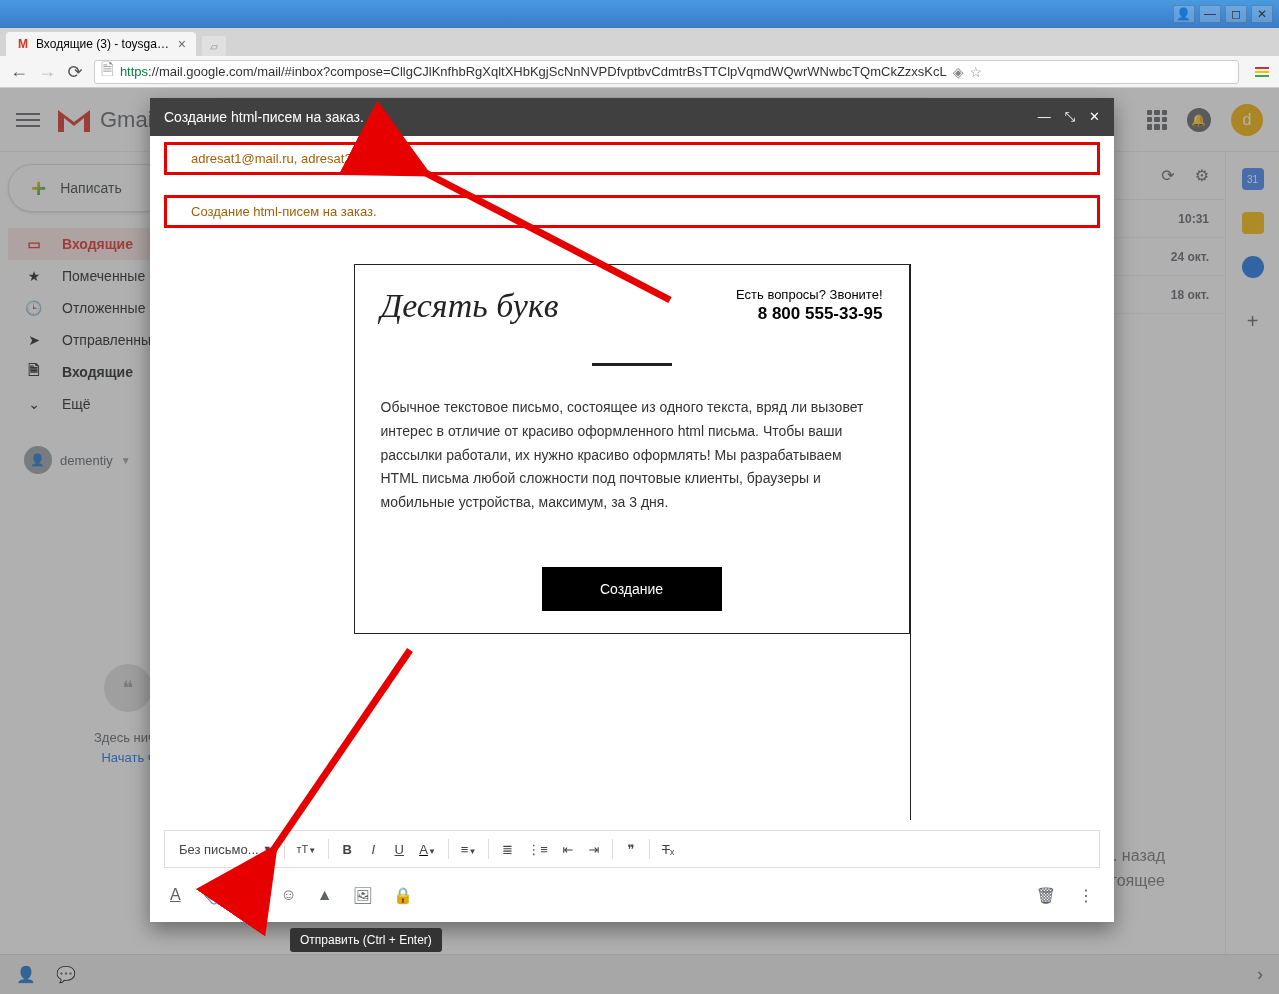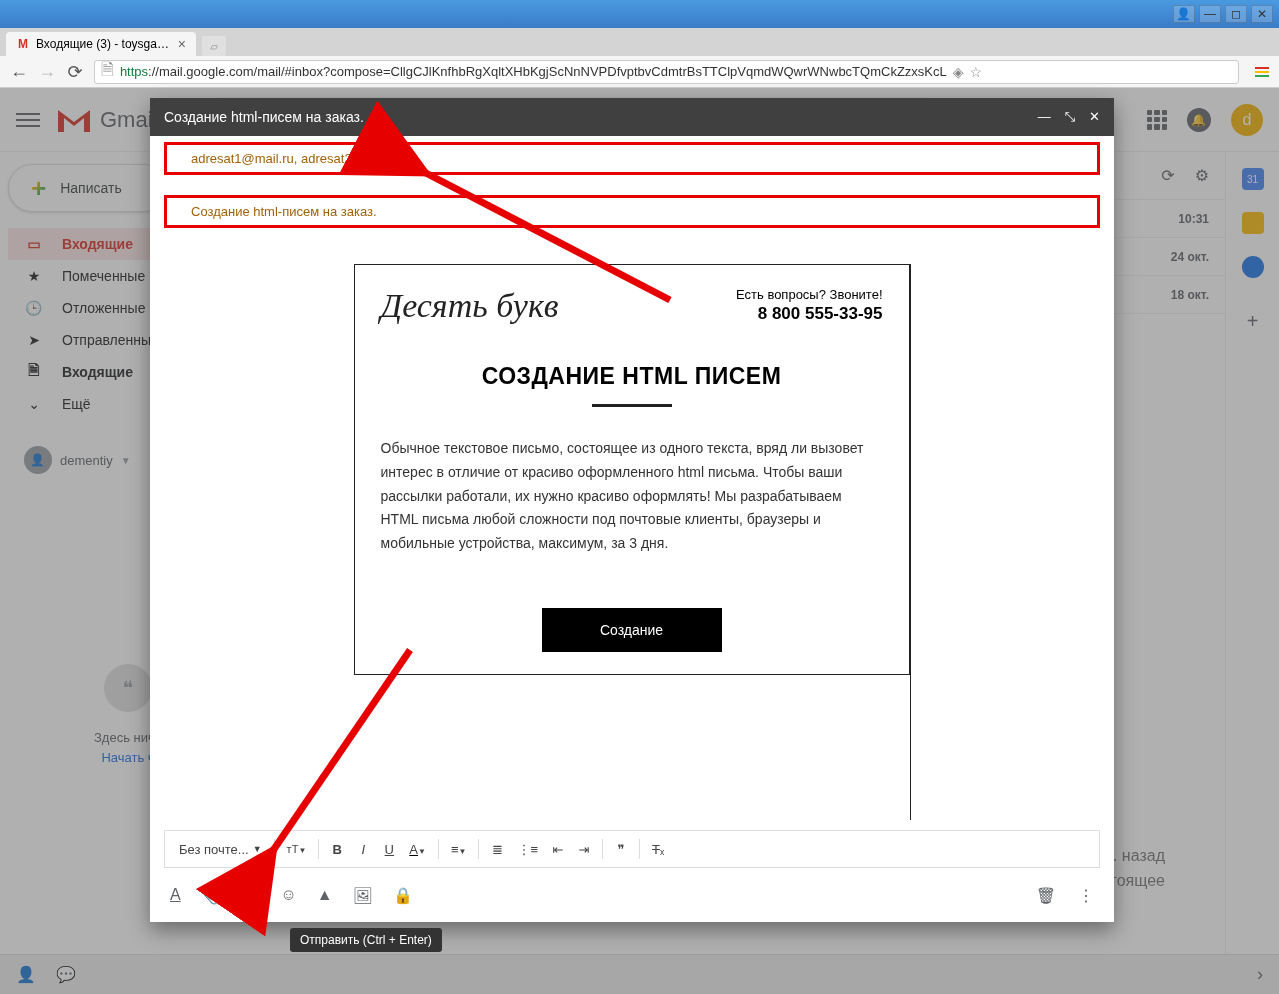--- a/index.html
+++ b/index.html
@@ -299,31 +299,30 @@
   <div class="compose-body-area">
     <div style="border-right:1px solid #222; padding-right: 0;">
     <div class="email-card">
       <div class="email-card-header">
         <div class="brand-logo">Десять букв</div>
         <div class="brand-contact">
           <div>Есть вопросы? Звоните!</div>
           <div class="brand-phone">8 800 555-33-95</div>
         </div>
       </div>
-      <div class="email-title">СОЗДАНИЕ HTML ПИСЕМ</div>
       <div class="email-divider"></div>
       <div class="email-body-text">Обычное текстовое письмо, состоящее из одного текста, вряд ли вызовет интерес в отличие от красиво оформленного html письма. Чтобы ваши рассылки работали, их нужно красиво оформлять! Мы разрабатываем HTML письма любой сложности под почтовые клиенты, браузеры и мобильные устройства, максимум, за 3 дня.</div>
       <div class="email-cta">Создание</div>
     </div>
     </div>
   </div>
 
   <div class="format-toolbar">
     <div class="font-dd">
-      <span>Без почте...</span>
+      <span>Без письмо...</span>
         <span style="font-size:9px;">▼</span>
     </div>
     <div class="fmt-sep"></div>
     <span class="fmt-btn" style="font-size:11px;">тТ<span style="font-size:8px;">▼</span></span>
     <div class="fmt-sep"></div>
     <span class="fmt-btn"><b>B</b></span>
     <span class="fmt-btn"><i>I</i></span>
     <span class="fmt-btn"><u>U</u></span>
     <span class="fmt-btn"><u style="text-decoration-color:#000;">A</u><span style="font-size:8px;">▼</span></span>
     <div class="fmt-sep"></div>

